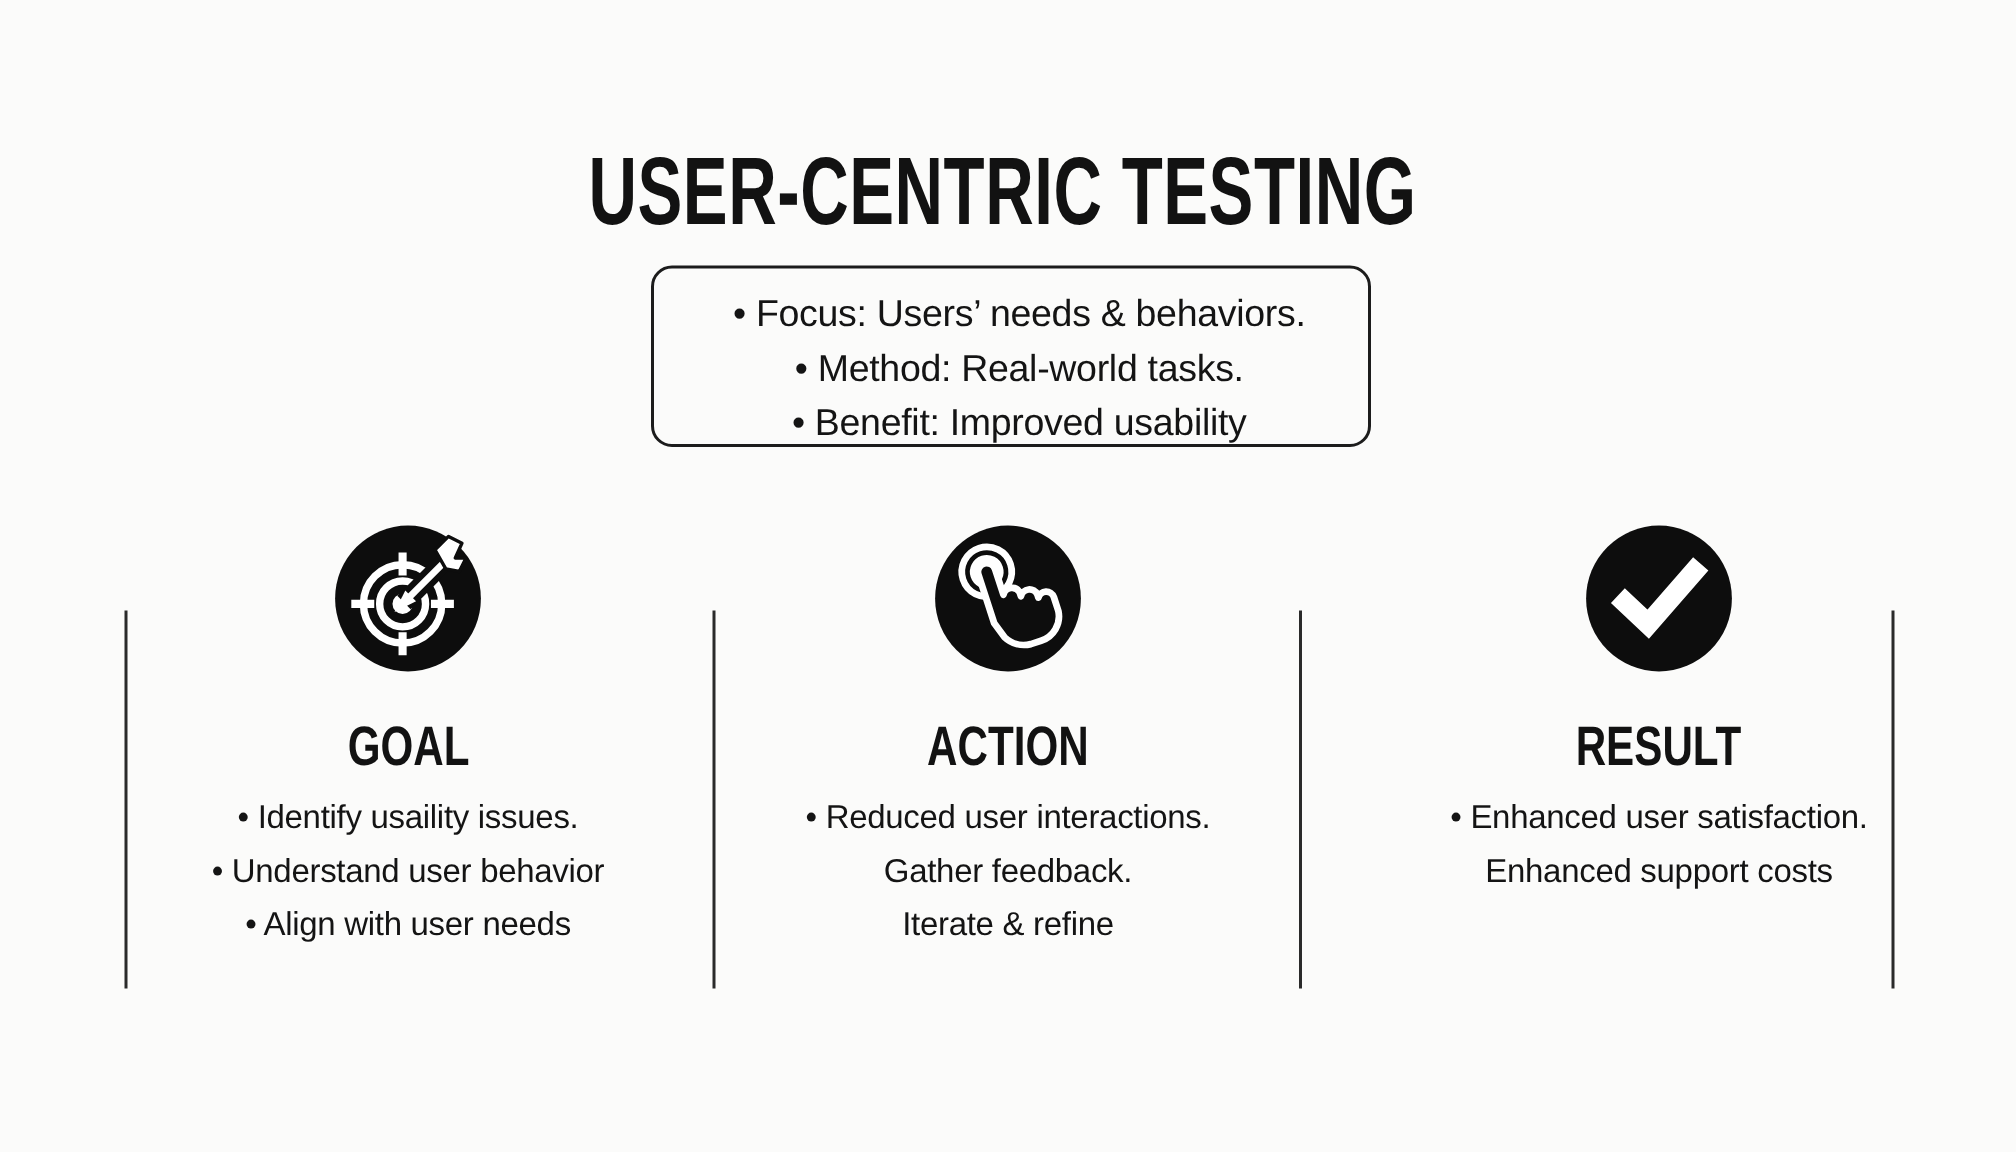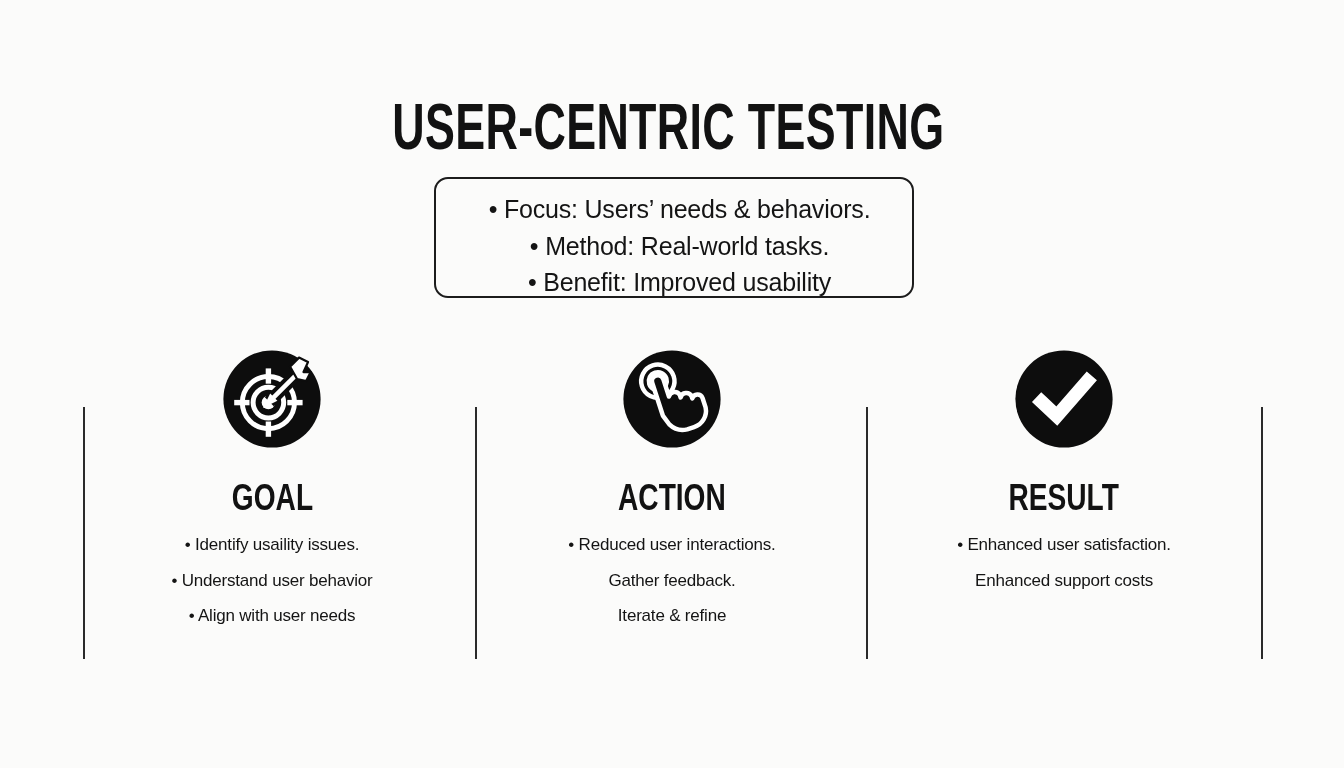--- a/index.html
+++ b/index.html
@@ -62,40 +62,40 @@
 
   
   .col {
     position: absolute;
     top: 345px;
     width: 392px;
     text-align: center;
   }
   .col.goal   { left: 76px; }
   .col.action { left: 476px; }
-  .col.result { left: 868px; }
+  .col.result { left: 910px; }
 
   .badge { display: block; margin: 0 auto; }
 
   .col h2 {
     margin-top: 25px;
     font-size: 37px;
     font-weight: 700;
     line-height: 40px;
     color: #121212;
   }
   .col h2 span {
     display: inline-block;
     transform: scaleX(0.76);
     transform-origin: 50% 50%;
     white-space: nowrap;
   }
   .col .items { margin-top: 9px; }
   .col .items .line {
-    font-size: 17px;
+    font-size: 22px;
     line-height: 35.5px;
     letter-spacing: -0.2px;
     color: #141414;
     white-space: nowrap;
   }
 </style>
 </head>
 <body>
 
 <div class="title-wrap">

